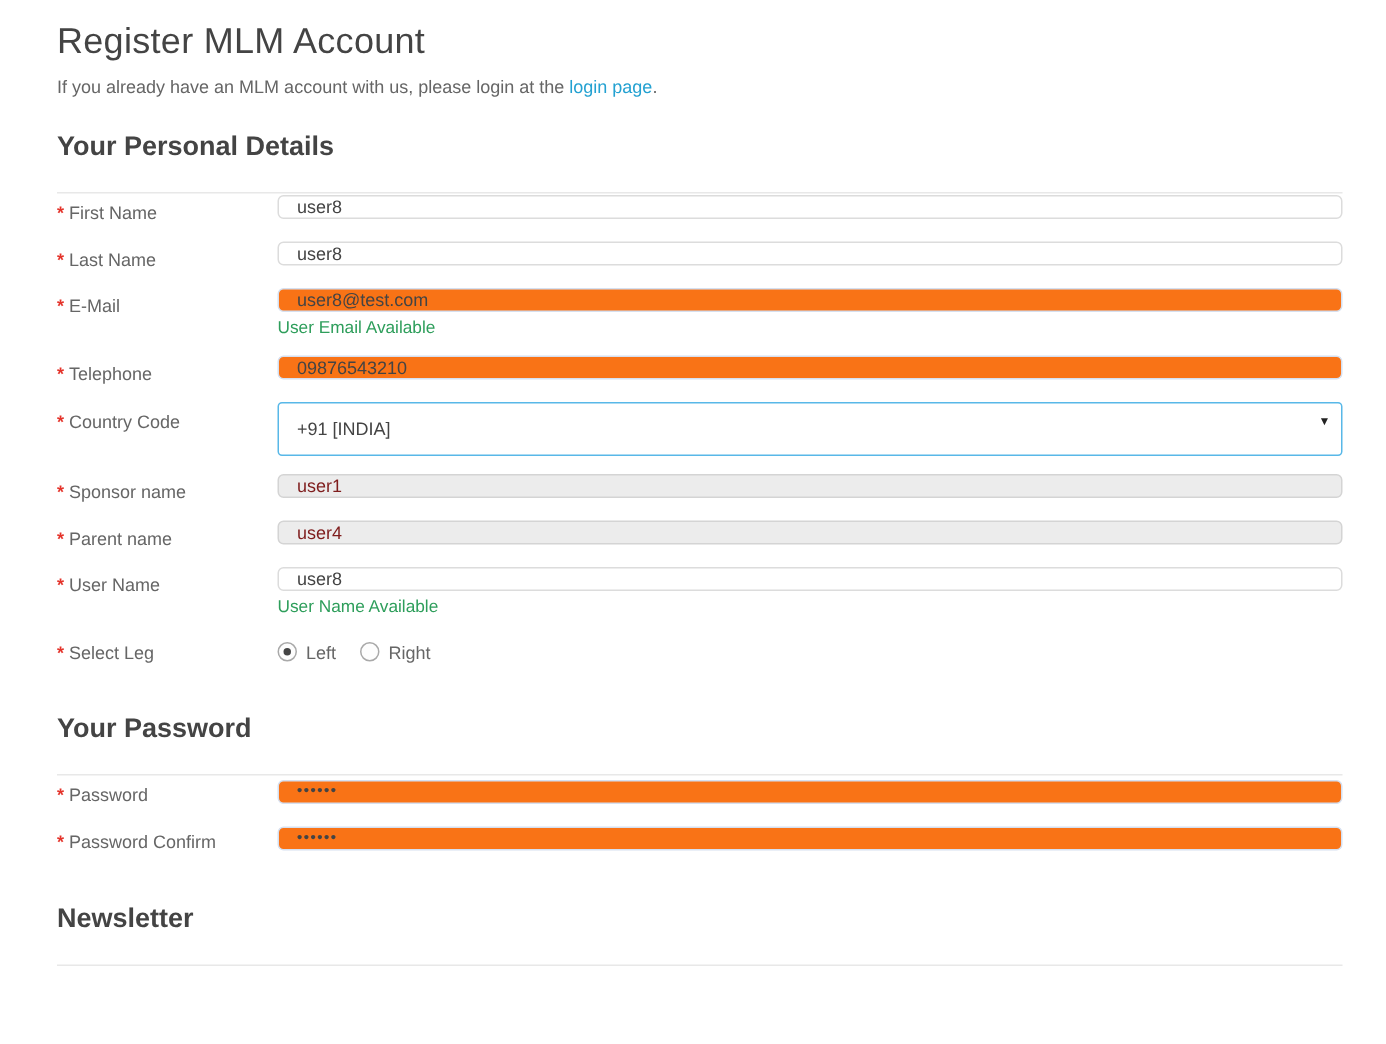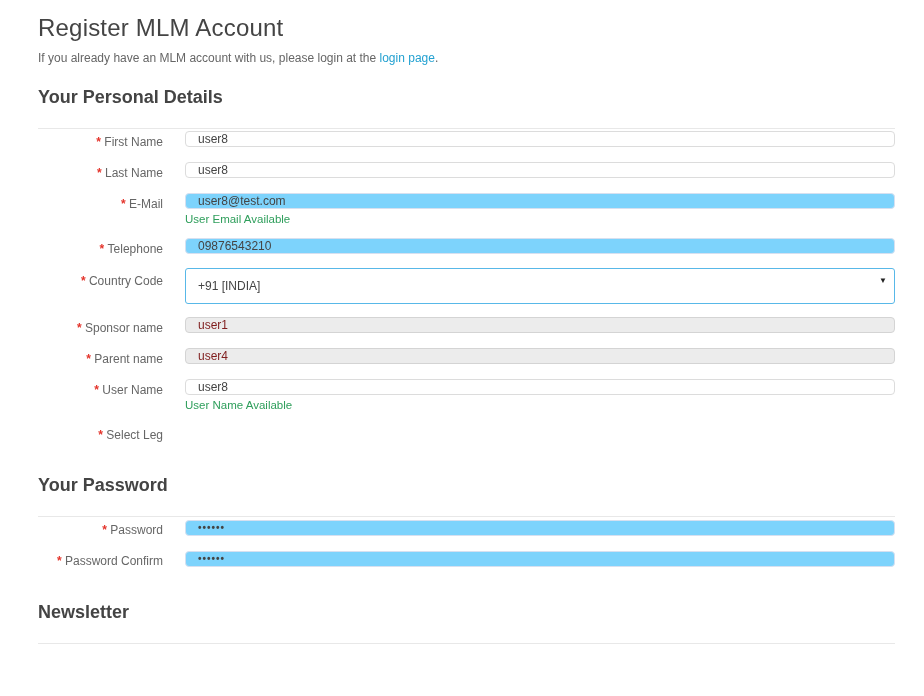--- a/index.html
+++ b/index.html
@@ -39,21 +39,21 @@
   }
 
   .form-row {
     display: flex;
     align-items: flex-start;
     margin-bottom: 11px;
   }
   .label-col {
     width: 125px;
     flex: 0 0 125px;
-    text-align: right;
+    text-align: left;
     font-size: 12px;
     color: #666;
     padding-top: 7px;
     line-height: 1.1;
   }
   .label-col.required::before {
     content: "* ";
     color: #e4342b;
     font-weight: 700;
   }
@@ -67,21 +67,21 @@
     height: 16px;
     border: 1px solid #dcdcdc;
     border-radius: 4px;
     padding: 0 12px;
     font-family: "Liberation Sans", "DejaVu Sans", sans-serif;
     font-size: 12px;
     color: #444;
     background: #fff;
     outline: none;
   }
-  input.autofill { background: #7dd3fc; border-color: #d6e0f0; }
+  input.autofill { background: #f97316; border-color: #d6e0f0; }
   input.disabled { background: #ececec; color: #7f1d1d; border-color: #d4d4d4; }
   input.pw { font-size: 10px; letter-spacing: 1px; font-weight: 700; }
 
   .select-wrap { position: relative; }
   select.select-input {
     width: 100%;
     height: 36px;
     border: 1px solid #58b8e8;
     border-radius: 3px;
     padding: 0 12px;
@@ -198,20 +198,30 @@
     <div class="form-row">
       <div class="label-col required">User Name</div>
       <div class="control-col">
         <input class="text-input" type="text" value="user8" style="">
         <div class="helper-text">User Name Available</div>
       </div>
     </div>
 
     <div class="form-row">
       <div class="label-col required">Select Leg</div>
+      <div class="control-col radio-row">
+        <span class="radio-option">
+          <span class="radio-circle checked"></span>
+          <span class="radio-label">Left</span>
+        </span>
+        <span class="radio-option">
+          <span class="radio-circle"></span>
+          <span class="radio-label">Right</span>
+        </span>
+      </div>
     </div>
   </fieldset>
 
   <fieldset>
     <div class="legend">Your Password</div>
 
     <div class="form-row">
       <div class="label-col required">Password</div>
       <div class="control-col">
         <input class="text-input autofill pw" type="text" value="••••••" style="">

